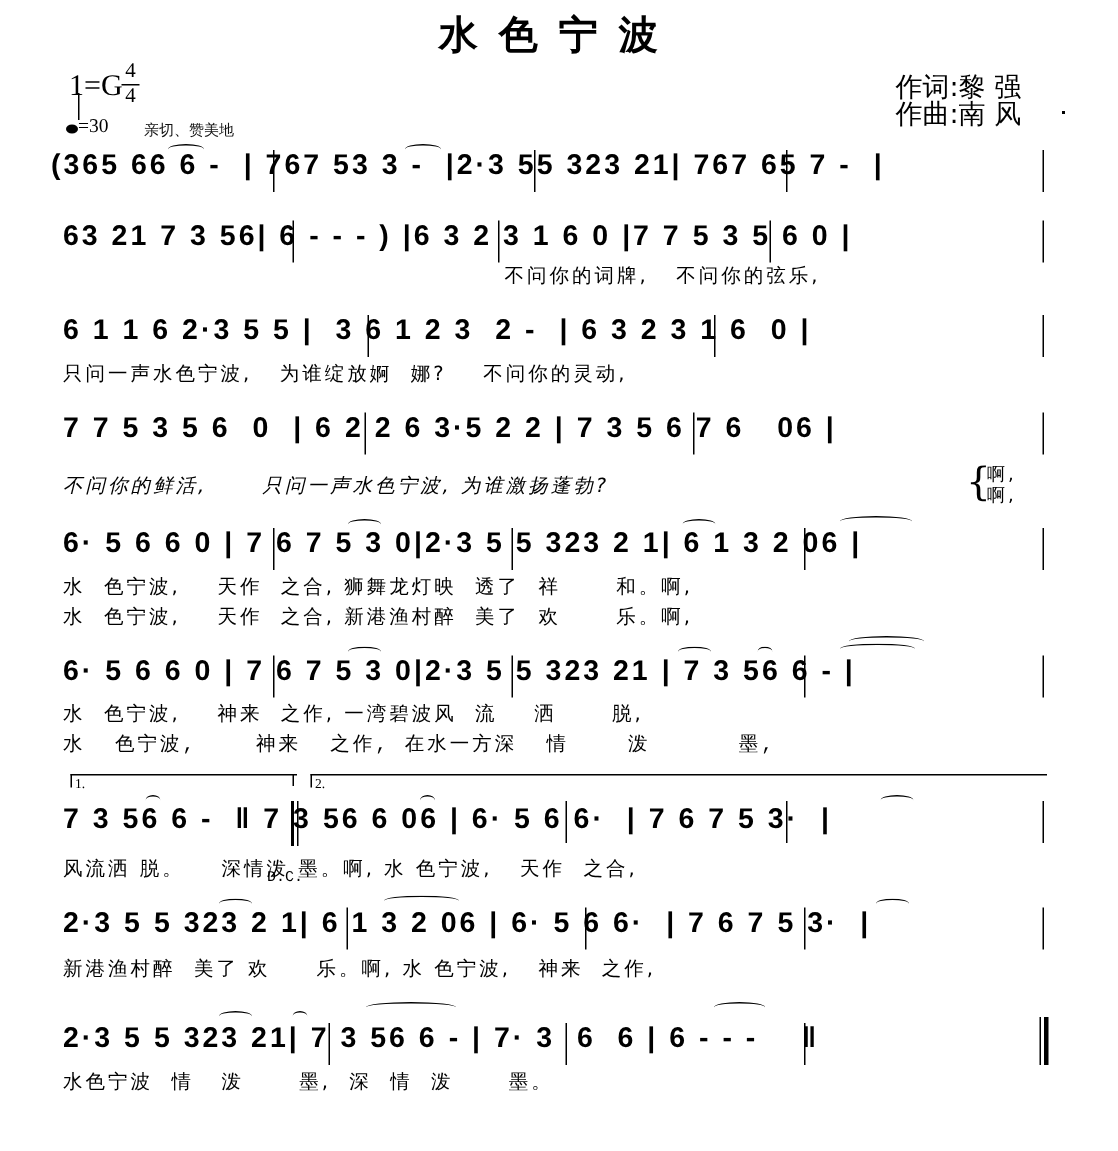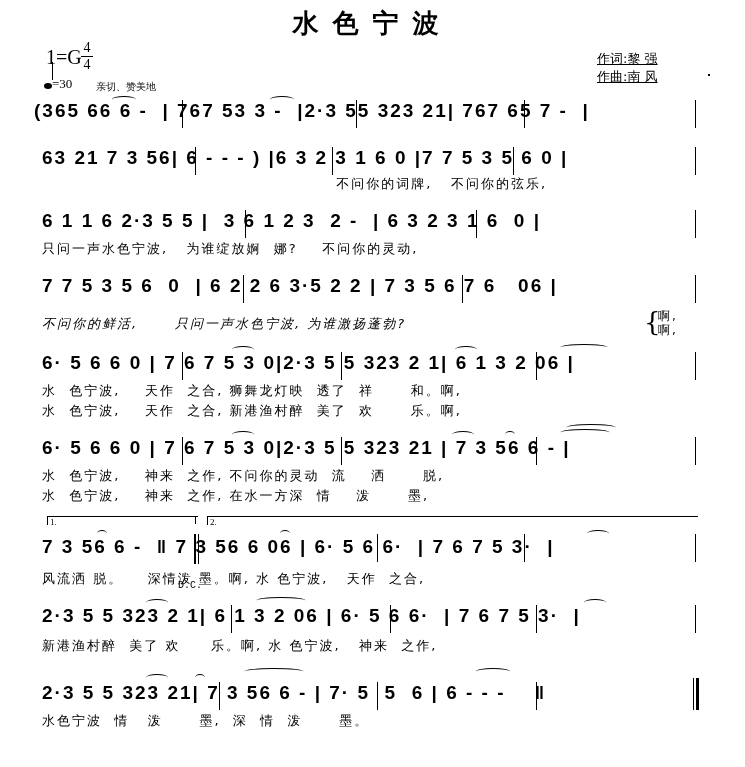--- a/index.html
+++ b/index.html
@@ -4,21 +4,21 @@
 <style>
   html,body{margin:0;padding:0;background:#ffffff;}
   body{width:745px;height:767px;position:relative;overflow:hidden;font-family:"Liberation Sans",sans-serif;color:#000;}
   .title{position:absolute;left:0;top:6px;width:745px;text-align:center;font-family:"DejaVu Serif",serif;font-size:26px;font-weight:bold;letter-spacing:14px;}
   .key{position:absolute;left:46px;top:46px;font-family:"Liberation Serif",serif;font-size:20px;}
   .meter{position:absolute;left:80px;top:40px;width:14px;text-align:center;font-family:"Liberation Serif",serif;font-size:14px;line-height:16px;}
   .meter .bar{border-top:1px solid #000;margin:0 1px;}
   .tempo{position:absolute;left:44px;top:76px;font-family:"Liberation Serif",serif;font-size:13px;}
   .tempo .note{display:inline-block;width:8px;height:6px;background:#000;border-radius:50%;position:relative;top:1px;}
   .expr{position:absolute;left:96px;top:80px;font-size:10px;color:#111;}
-  .credits{position:absolute;left:597px;top:50px;font-family:"DejaVu Sans",sans-serif;font-size:13px;line-height:18px;text-decoration:underline;}
+  .credits{position:absolute;left:597px;top:50px;font-family:"DejaVu Sans",sans-serif;font-size:18px;line-height:18px;}
   .dot-mark{position:absolute;left:708px;top:74px;width:2px;height:2px;background:#000;}
   .row{position:absolute;left:0;width:745px;}
   .notes{position:absolute;left:42px;top:0;white-space:pre;font-family:"Liberation Sans",sans-serif;font-weight:bold;font-size:19px;letter-spacing:2px;}
   .lyr{position:absolute;left:42px;white-space:pre;font-family:"DejaVu Sans",sans-serif;font-size:13px;letter-spacing:2px;}
   .bl{position:absolute;width:1px;background:#000;}
   .slur{position:absolute;border-top:1px solid #000;border-radius:50% 50% 0 0;height:6px;}
   .volta{position:absolute;border-top:1px solid #000;border-left:1px solid #000;height:8px;font-family:"Liberation Serif",serif;font-size:9px;padding-left:2px;line-height:10px;}
   .dc{position:absolute;font-family:"Liberation Mono",monospace;font-size:10px;}
   .brace{position:absolute;font-family:"DejaVu Serif",serif;font-size:26px;line-height:26px;}
 </style>
@@ -98,22 +98,22 @@
 <div class="row" style="top:437px;">
   <div class="notes">6· 5 6 6 0 | 7 6 7 5 3 0|2·3 5 5 323 21 | 7 3 56 6 - |</div>
   <div class="bl" style="left:182px;top:0;height:28px;"></div>
   <div class="bl" style="left:341px;top:0;height:28px;"></div>
   <div class="bl" style="left:536px;top:0;height:28px;"></div>
   <div class="bl" style="left:695px;top:0;height:28px;"></div>
   <div class="slur" style="left:232px;top:-6px;width:22px;"></div>
   <div class="slur" style="left:452px;top:-6px;width:22px;"></div>
   <div class="slur" style="left:505px;top:-6px;width:10px;"></div>
   <div class="slur" style="left:560px;top:-8px;width:50px;"></div>
-  <div class="lyr" style="top:30px;">水  色宁波,    神来  之作, 不问你的灵动  流    洒      脱,</div>
-  <div class="lyr" style="top:50px;">水  色宁波,    神来  之作, 在水一方深  情    泼      墨,</div>
+  <div class="lyr" style="top:30px;">水  色宁波,    神来  之作, 一湾碧波风  流    洒      脱,</div>
+  <div class="lyr" style="top:50px;font-family:Liberation Mono, monospace;">水  色宁波,    神来  之作, 在水一方深  情    泼      墨,</div>
 </div>
 
 <div class="row" style="top:516px;">
   <div class="volta" style="left:47px;top:0;width:148px;">1.</div>
   <div class="bl" style="left:195px;top:0;height:8px;"></div>
   <div class="volta" style="left:207px;top:0;width:488px;">2.</div>
   <div class="notes" style="top:20px;">7 3 56 6 -  ‖ 7 3 56 6 06 | 6· 5 6 6·  | 7 6 7 5 3·  |</div>
   <div class="bl" style="left:194px;top:18px;height:30px;width:2px;"></div>
   <div class="bl" style="left:198px;top:18px;height:30px;width:1px;"></div>
   <div class="bl" style="left:377px;top:18px;height:28px;"></div>
@@ -132,21 +132,21 @@
   <div class="bl" style="left:390px;top:0;height:28px;"></div>
   <div class="bl" style="left:536px;top:0;height:28px;"></div>
   <div class="bl" style="left:695px;top:0;height:28px;"></div>
   <div class="slur" style="left:146px;top:-6px;width:22px;"></div>
   <div class="slur" style="left:256px;top:-8px;width:50px;"></div>
   <div class="slur" style="left:584px;top:-6px;width:22px;"></div>
   <div class="lyr" style="top:32px;">新港渔村醉  美了 欢     乐。啊, 水 色宁波,   神来  之作,</div>
 </div>
 
 <div class="row" style="top:682px;">
-  <div class="notes">2·3 5 5 323 21| 7 3 56 6 - | 7· 5  5  6 | 6 - - -    ‖</div>
+  <div class="notes">2·3 5 5 323 21| 7 3 56 6 - | 7· 3  6  6 | 6 - - -    ‖</div>
   <div class="bl" style="left:219px;top:0;height:28px;"></div>
   <div class="bl" style="left:377px;top:0;height:28px;"></div>
   <div class="bl" style="left:536px;top:0;height:28px;"></div>
   <div class="bl" style="left:693px;top:-4px;height:32px;width:1px;"></div>
   <div class="bl" style="left:696px;top:-4px;height:32px;width:3px;"></div>
   <div class="slur" style="left:146px;top:-8px;width:22px;"></div>
   <div class="slur" style="left:195px;top:-8px;width:10px;"></div>
   <div class="slur" style="left:244px;top:-14px;width:60px;"></div>
   <div class="slur" style="left:476px;top:-14px;width:34px;"></div>
   <div class="lyr" style="top:30px;">水色宁波  情   泼      墨,  深  情  泼      墨。</div>

